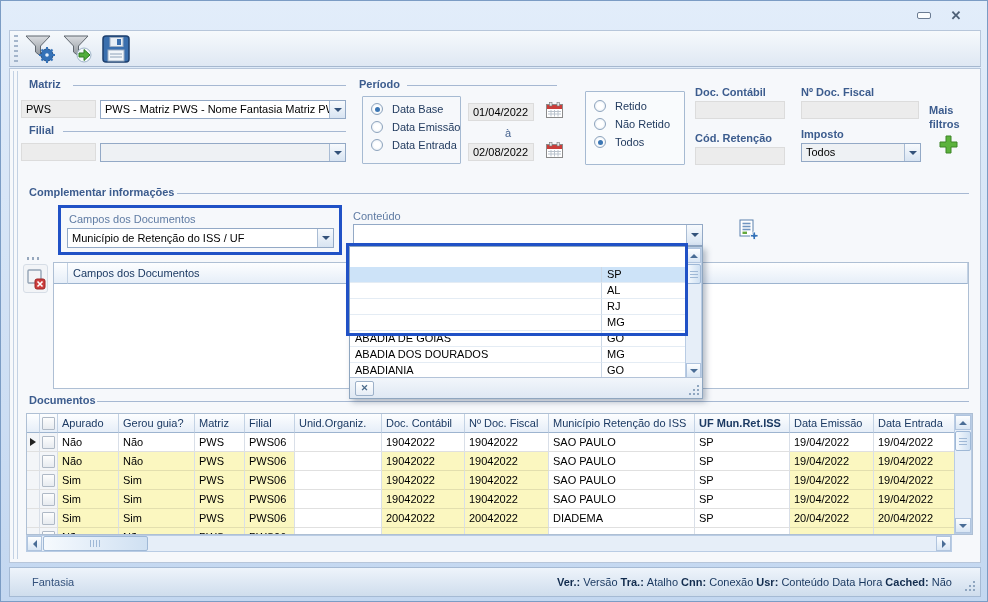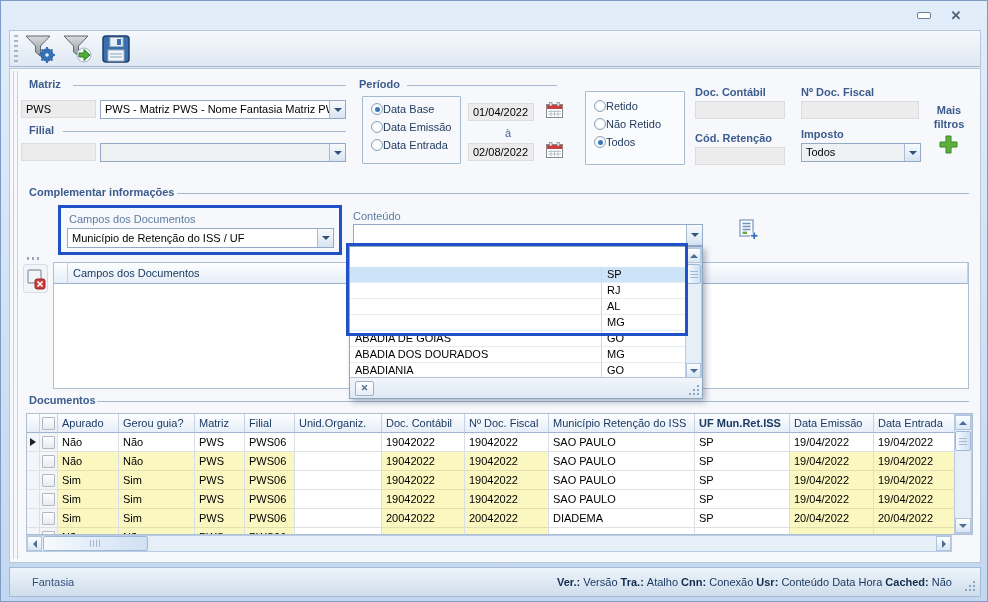--- a/index.html
+++ b/index.html
@@ -27,21 +27,21 @@
 .tinput{position:absolute;height:18px;background:#ececec;border:1px solid #dcdcdc;line-height:16px;padding-left:4px;color:#000;font-size:11px}
 .combo{position:absolute;height:19px;background:#fff;border:1px solid #93a9c6;line-height:17px;padding-left:4px;padding-right:18px;color:#000;font-size:11px;white-space:nowrap;overflow:hidden}
 .combo.gray{background:#eef1f4}
 .dd-btn{position:absolute;right:0;top:0;bottom:0;width:16px;background:linear-gradient(#f7fafd,#d8e4f2);border-left:1px solid #a9bcd4;display:flex;align-items:center;justify-content:center}
 .tri-dn{width:0;height:0;border-left:4px solid transparent;border-right:4px solid transparent;border-top:4px solid #33527a}
 .tri-up{width:0;height:0;border-left:4px solid transparent;border-right:4px solid transparent;border-bottom:4px solid #4a6d96}
 .tri-l{width:0;height:0;border-top:4px solid transparent;border-bottom:4px solid transparent;border-right:4px solid #4a6d96}
 .tri-r{width:0;height:0;border-top:4px solid transparent;border-bottom:4px solid transparent;border-left:4px solid #4a6d96}
 
 .rbox{position:absolute;border:1px solid #a6bad2;border-radius:1px}
-.radio{position:absolute;display:flex;align-items:center;gap:0;font-size:11px;color:#223b5f;white-space:nowrap}
+.radio{position:absolute;display:flex;align-items:center;gap:9px;font-size:11px;color:#223b5f;white-space:nowrap}
 .rdot{width:12px;height:12px;border-radius:50%;border:1px solid #8ea4bd;background:radial-gradient(#fff 40%,#dde7f1);flex:none}
 .radio.sel .rdot{position:relative}
 .radio.sel .rdot::after{content:'';position:absolute;left:3px;top:3px;width:5px;height:5px;border-radius:50%;background:#3b76b4}
 
 .chk{width:13px;height:13px;border:1px solid #afb9c6;background:linear-gradient(#fdfdfd,#e7ebf0);border-radius:1px}
 
 .hlbox{position:absolute;border:3px solid #2051c6;z-index:8;pointer-events:none}
 
 .cgrid{position:absolute;left:52px;top:261px;width:916px;height:127px;background:#fff;border:1px solid #aebfd4;z-index:1}
 .cgrid-hdr{display:flex;height:21px}
@@ -231,21 +231,21 @@
   <div class="tinput" style="left:800px;top:100px;width:118px"></div>
   <div class="glabel" style="left:694px;top:131px">Cód. Retenção</div>
   <div class="tinput" style="left:694px;top:146px;width:90px"></div>
   <div class="glabel" style="left:800px;top:127px">Imposto</div>
   <div class="combo gray" style="left:800px;top:142px;width:120px">
     <span>Todos</span>
     <div class="dd-btn">
         <div class="tri-dn"></div>
       </div>
   </div>
-  <div class="glabel" style="left:928px;top:102px;width:40px;white-space:normal;text-align:center;line-height:14px">Mais filtros</div>
+  <div class="glabel" style="left:928px;top:102px;width:40px;white-space:normal;text-align:left;line-height:14px">Mais filtros</div>
   <svg class="abs" style="left:938px;top:134px" width="19" height="19">
     <polygon points="7,1 12,1 12,7 18,7 18,12 12,12 12,18 7,18 7,12 1,12 1,7 7,7" fill="#5cb23c" stroke="#3d8526"></polygon>
   </svg>
 
   <div class="glabel" style="left:28px;top:185px">Complementar informações</div>
   <div class="gline" style="left:176px;top:192px;width:792px"></div>
 
   <div class="slabel" style="left:68px;top:212px">Campos dos Documentos</div>
   <div class="combo" style="left:66px;top:227px;width:267px;height:20px;line-height:18px">
     <span>Município de Retenção do ISS / UF</span>
@@ -290,25 +290,25 @@
   </div>
 
   <div class="popup">
     <div class="dd-list">
         <div class="dd-row sel">
           <div class="dd-c1"></div>
           <div class="dd-c2">SP</div>
         </div>
         <div class="dd-row">
           <div class="dd-c1"></div>
-          <div class="dd-c2">RJ</div>
+          <div class="dd-c2">AL</div>
         </div>
         <div class="dd-row">
           <div class="dd-c1"></div>
-          <div class="dd-c2">AL</div>
+          <div class="dd-c2">RJ</div>
         </div>
         <div class="dd-row">
           <div class="dd-c1"></div>
           <div class="dd-c2">MG</div>
         </div>
         <div class="dd-row">
           <div class="dd-c1">ABADIA DE GOIAS</div>
           <div class="dd-c2">GO</div>
         </div>
         <div class="dd-row">

